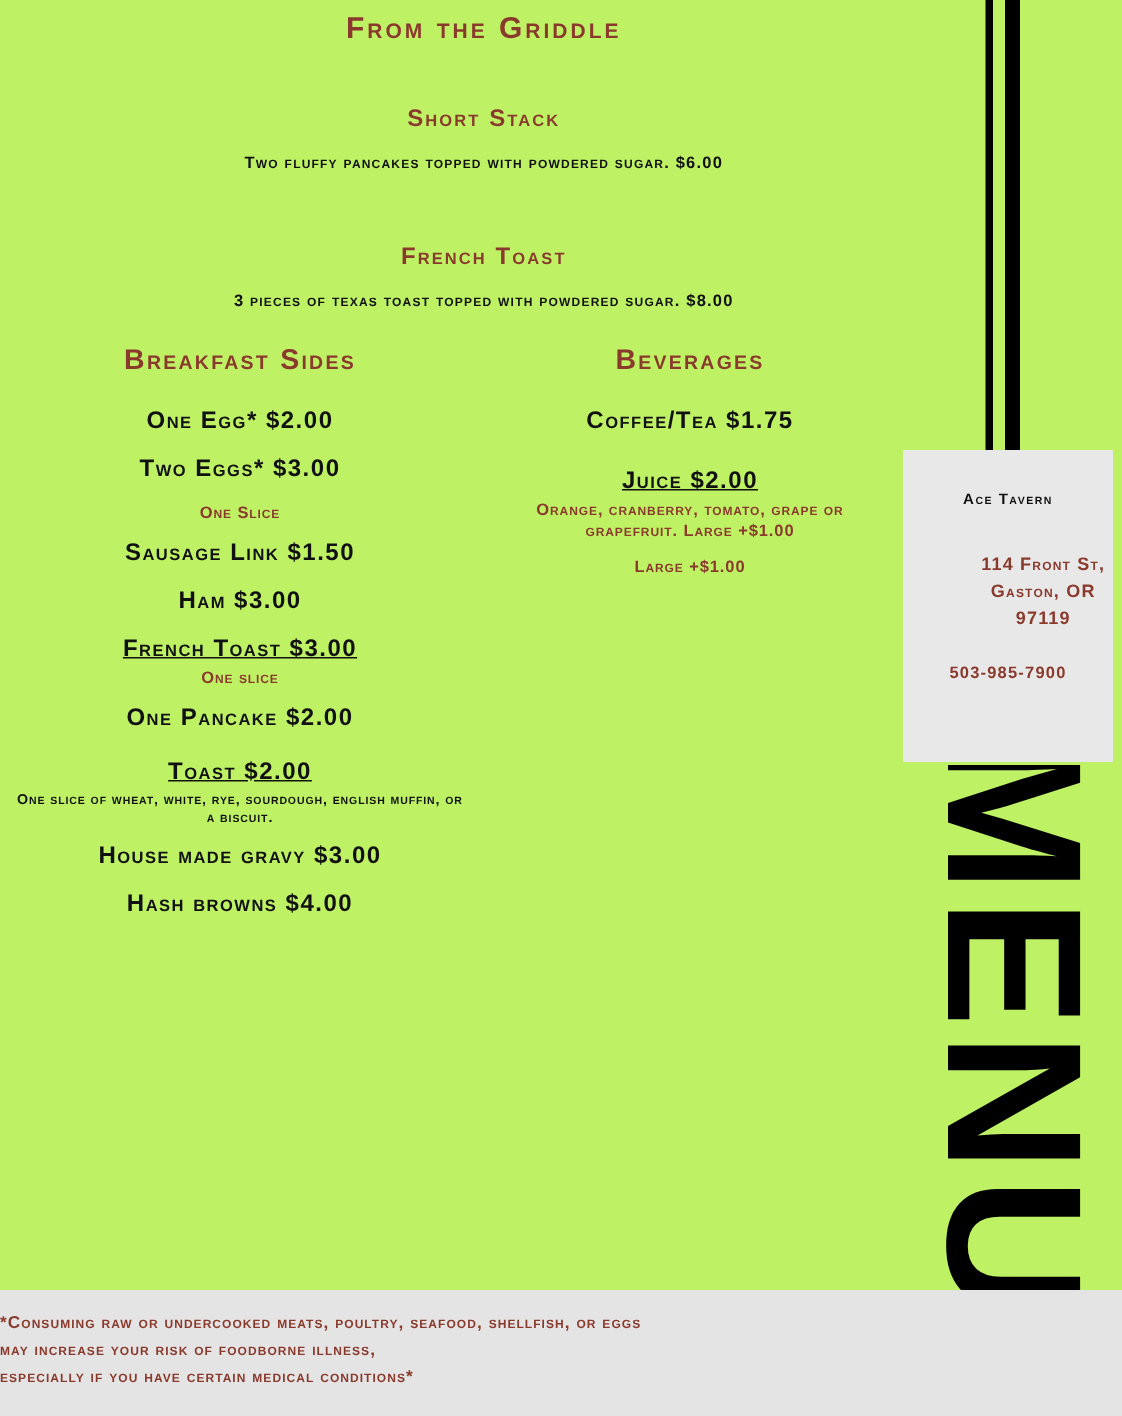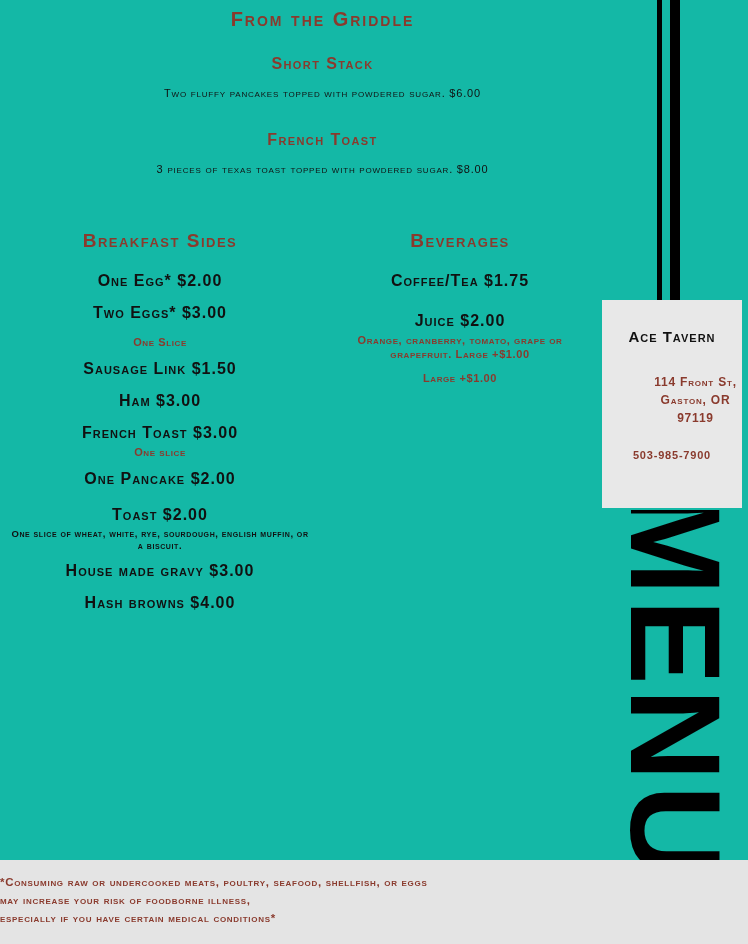--- a/index.html
+++ b/index.html
@@ -13,21 +13,21 @@
     font-family: "Liberation Sans", sans-serif;
     color: #111111;
     overflow: hidden;
     position: relative;
   }
 
   .page {
     position: relative;
     width: 748px;
     height: 944px;
-    background: #14b8a6;
+    background: #bef264;
   }
 
   
   .rule {
     position: absolute;
     background: #000000;
   }
   .rule-a { left: 657px; top: 0; width: 5px; height: 300px; }
   .rule-b { left: 670px; top: 0; width: 10px; height: 300px; }
 
@@ -49,24 +49,25 @@
     font-size: 20px;
     margin-top: 8px;
     letter-spacing: 2px;
   }
   .item-title {
     font-variant: small-caps;
     font-weight: bold;
     color: #8a3a2d;
     font-size: 16px;
     letter-spacing: 1.4px;
+    margin-top: 16px;
   }
   .item-desc {
     font-variant: small-caps;
-    font-weight: normal;
+    font-weight: bold;
     color: #111111;
     font-size: 11px;
     letter-spacing: 0.8px;
   }
   .gap-1 { height: 24px; }
   .gap-2 { height: 22px; }
 
   
   .col-left {
     position: absolute;
@@ -92,21 +93,21 @@
     text-align: center;
   }
   .menu-line {
     font-variant: small-caps;
     font-weight: bold;
     color: #111111;
     font-size: 16px;
     letter-spacing: 1px;
     margin-bottom: 14px;
   }
-  .menu-line.tight { margin-bottom: 4px; }
+  .menu-line.tight { margin-bottom: 4px; text-decoration: underline; }
   .sub-note {
     font-variant: small-caps;
     font-weight: bold;
     color: #8a3a2d;
     font-size: 11px;
     letter-spacing: 0.6px;
     margin-bottom: 10px;
     line-height: 1.25;
   }
   .sub-note-dark {
@@ -127,21 +128,21 @@
     width: 140px;
     height: 208px;
     background: #e8e8e8;
     text-align: center;
     padding-top: 28px;
     box-sizing: border-box;
   }
   .info-name {
     font-variant: small-caps;
     font-weight: bold;
-    font-size: 15px;
+    font-size: 10px;
     color: #111111;
     letter-spacing: 1px;
     margin-bottom: 28px;
   }
   .info-addr {
     font-variant: small-caps;
     font-weight: bold;
     font-size: 12px;
     color: #8a3a2d;
     letter-spacing: 0.8px;

